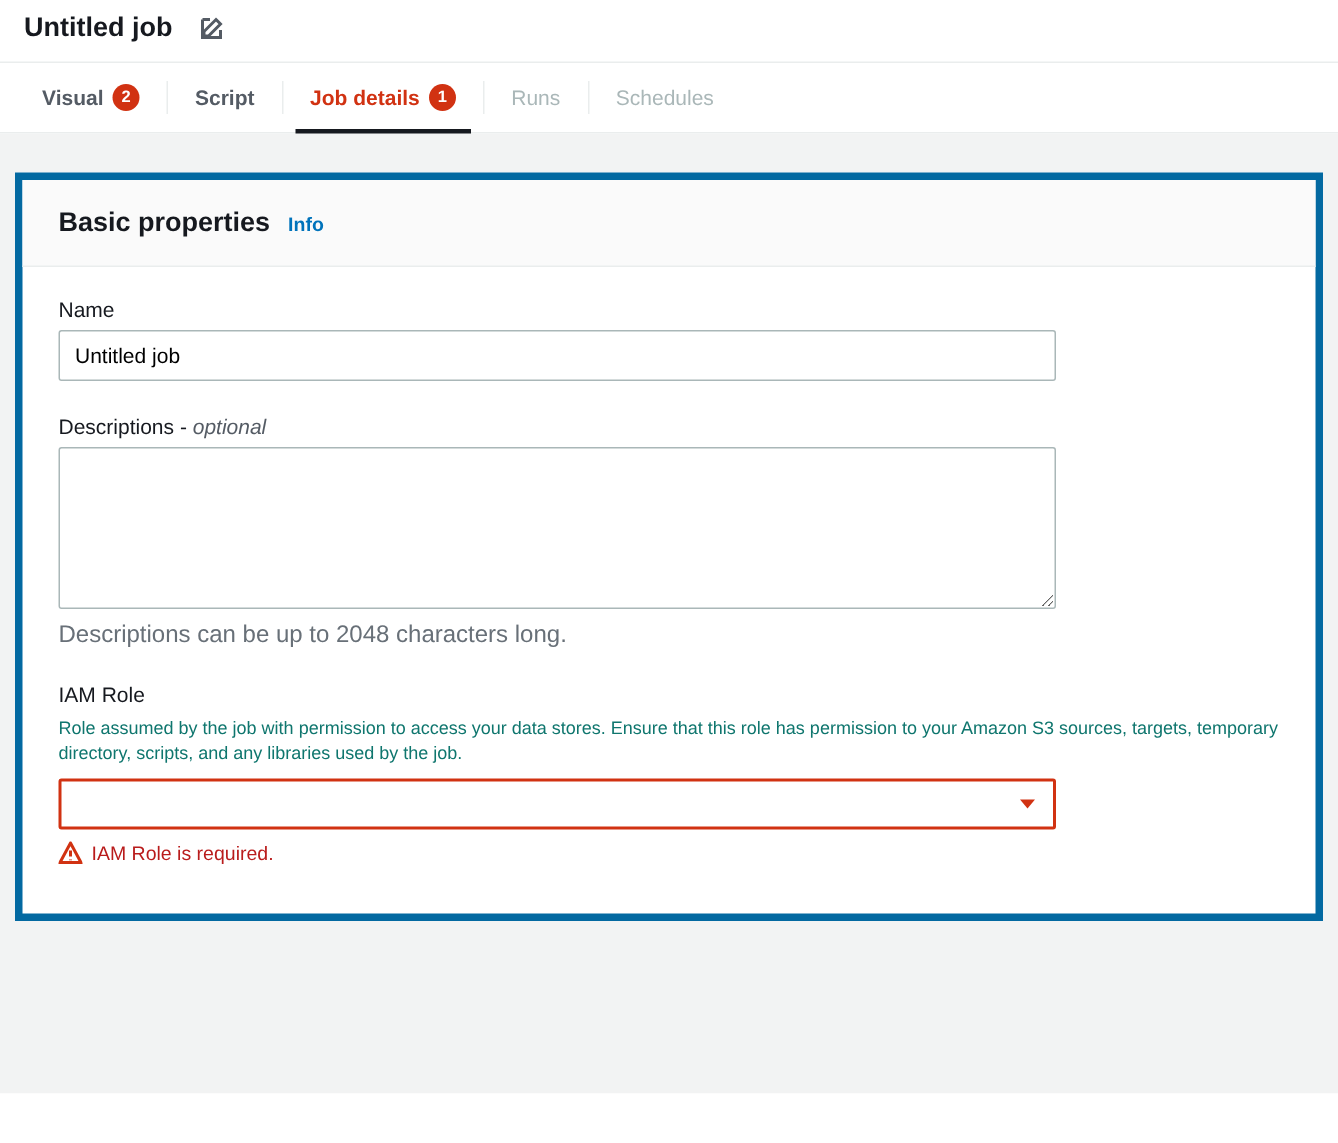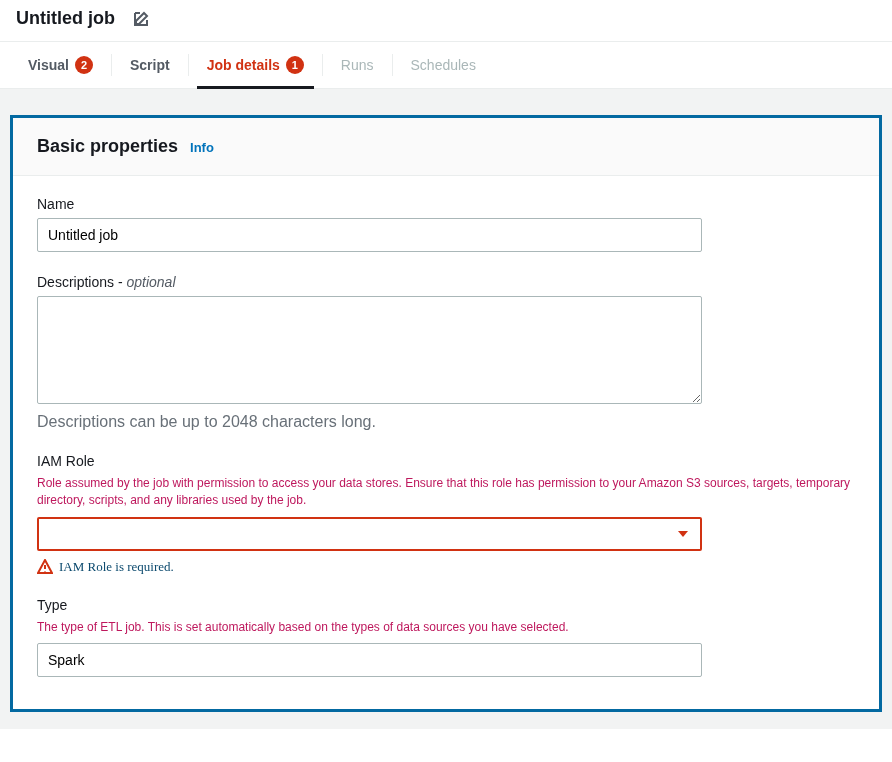--- a/index.html
+++ b/index.html
@@ -86,21 +86,21 @@
       justify-content: center;
       font-weight: 700;
     }
     .content-area {
       background: #f2f3f3;
       padding: 26px 10px 0 10px;
       min-height: 640px;
     }
     .panel {
       background: #fff;
-      border: 3px solid #0369a1;
+      border: 5px solid #0369a1;
     }
     .panel-header {
       padding: 18px 24px;
       border-bottom: 1px solid #eaeded;
       background: #fafafa;
       display: flex;
       align-items: baseline;
       gap: 12px;
     }
     .panel-title {
@@ -152,21 +152,21 @@
       font-size: 14px;
       resize: both;
       font-family: inherit;
     }
     .hint {
       color: #687078;
       font-size: 16px;
       margin-top: 6px;
     }
     .field-desc {
-      color: #be185d;
+      color: #0f766e;
       font-size: 12px;
       margin-bottom: 8px;
       line-height: 1.4;
     }
     .select-wrap {
       width: 665px;
       max-width: 100%;
       position: relative;
     }
     .select {
@@ -191,23 +191,22 @@
       border-left: 5px solid transparent;
       border-right: 5px solid transparent;
       border-top: 6px solid #d13212;
       pointer-events: none;
     }
     .error-row {
       display: flex;
       align-items: center;
       gap: 6px;
       margin-top: 8px;
-      color: #0c4a6e;
+      color: #b91c1c;
       font-size: 13px;
-      font-family: Liberation Serif, serif;
     }
     .warn-icon {
       width: 16px;
       height: 16px;
       stroke: #d13212;
       fill: none;
       stroke-width: 2;
     }
   </style>
 </head>
@@ -279,21 +278,16 @@
         <div class="error-row">
           <svg class="warn-icon" viewBox="0 0 16 16">
             <path d="M8 1 L15 14 H1 Z"></path>
             <line x1="8" y1="6" x2="8" y2="10"></line>
             <line x1="8" y1="12" x2="8" y2="12.5"></line>
           </svg>
           <span>IAM Role is required.</span>
         </div>
       </div>
 
-      <div class="form-field">
-        <label class="field-label">Type</label>
-        <div class="field-desc">The type of ETL job. This is set automatically based on the types of data sources you have selected.</div>
-        <input type="text" class="input-text readonly" readonly="" value="Spark" style="">
-      </div>
 
     </div>
   </div>
 </div>
 
 </body></html>

